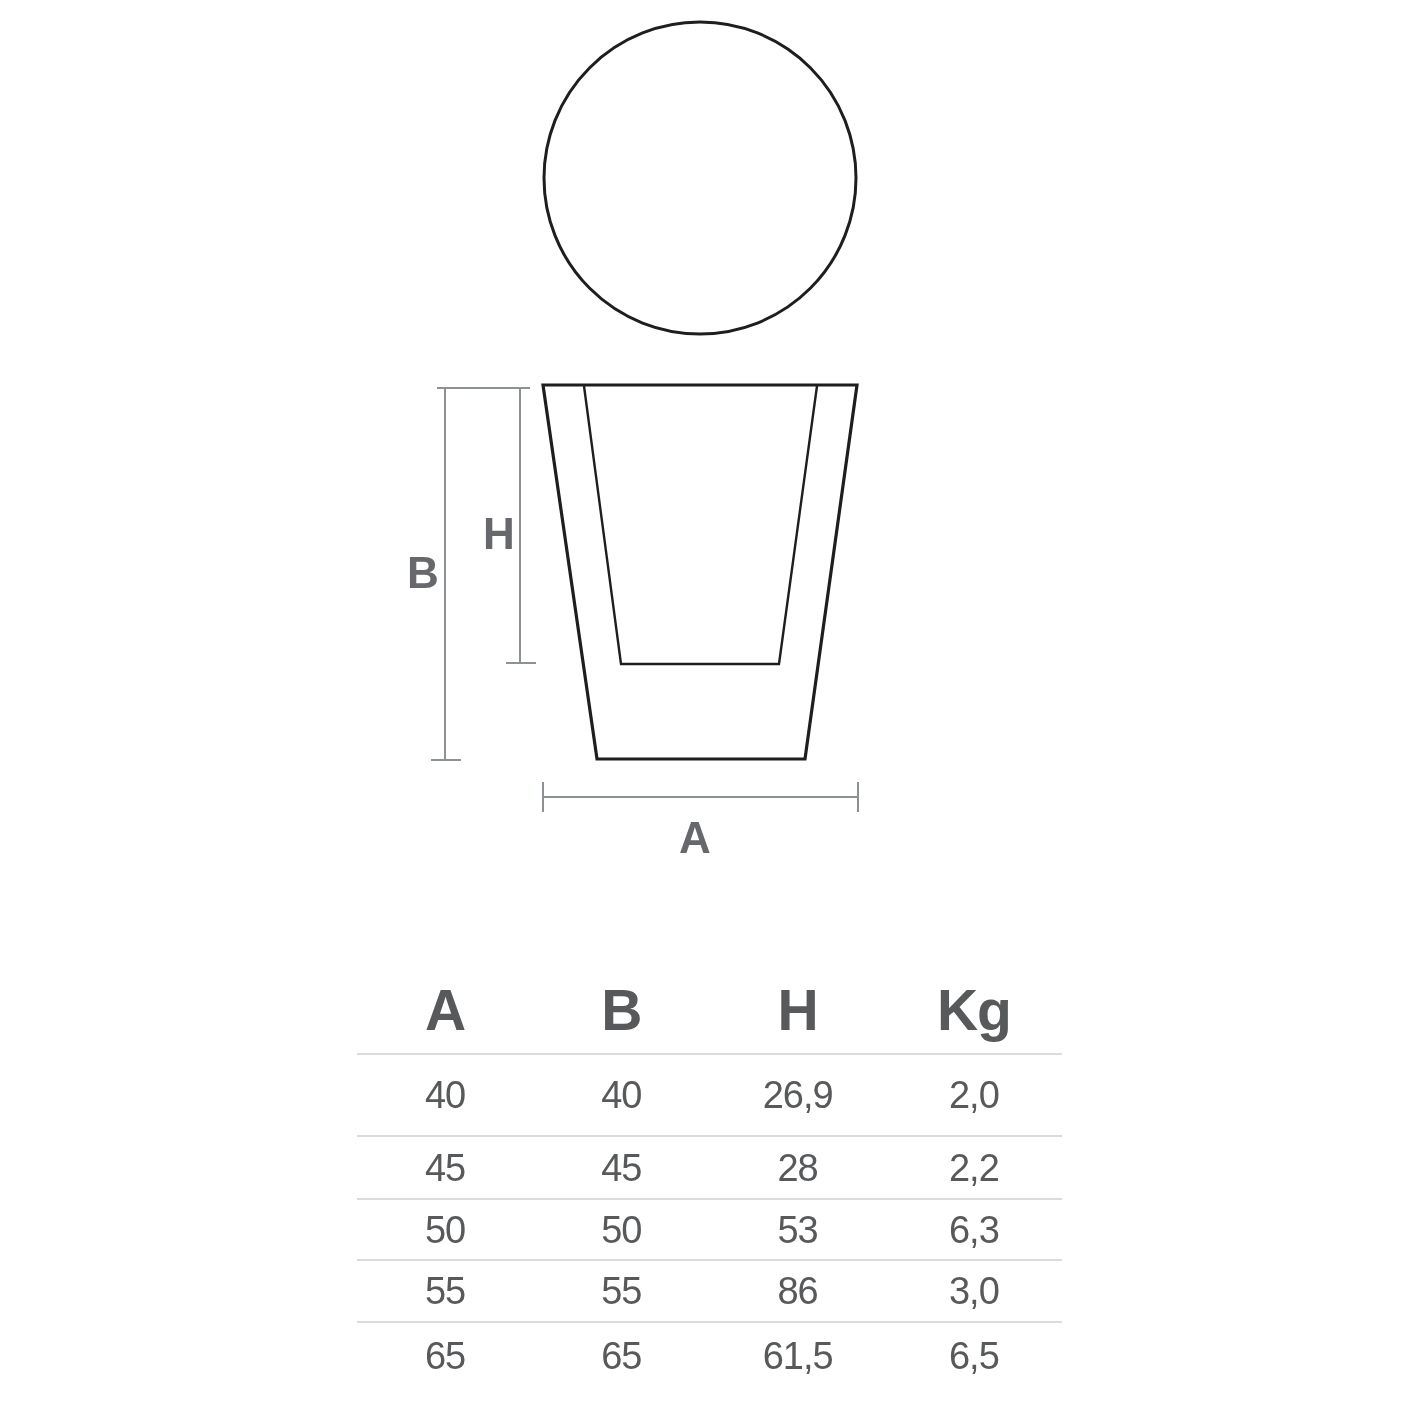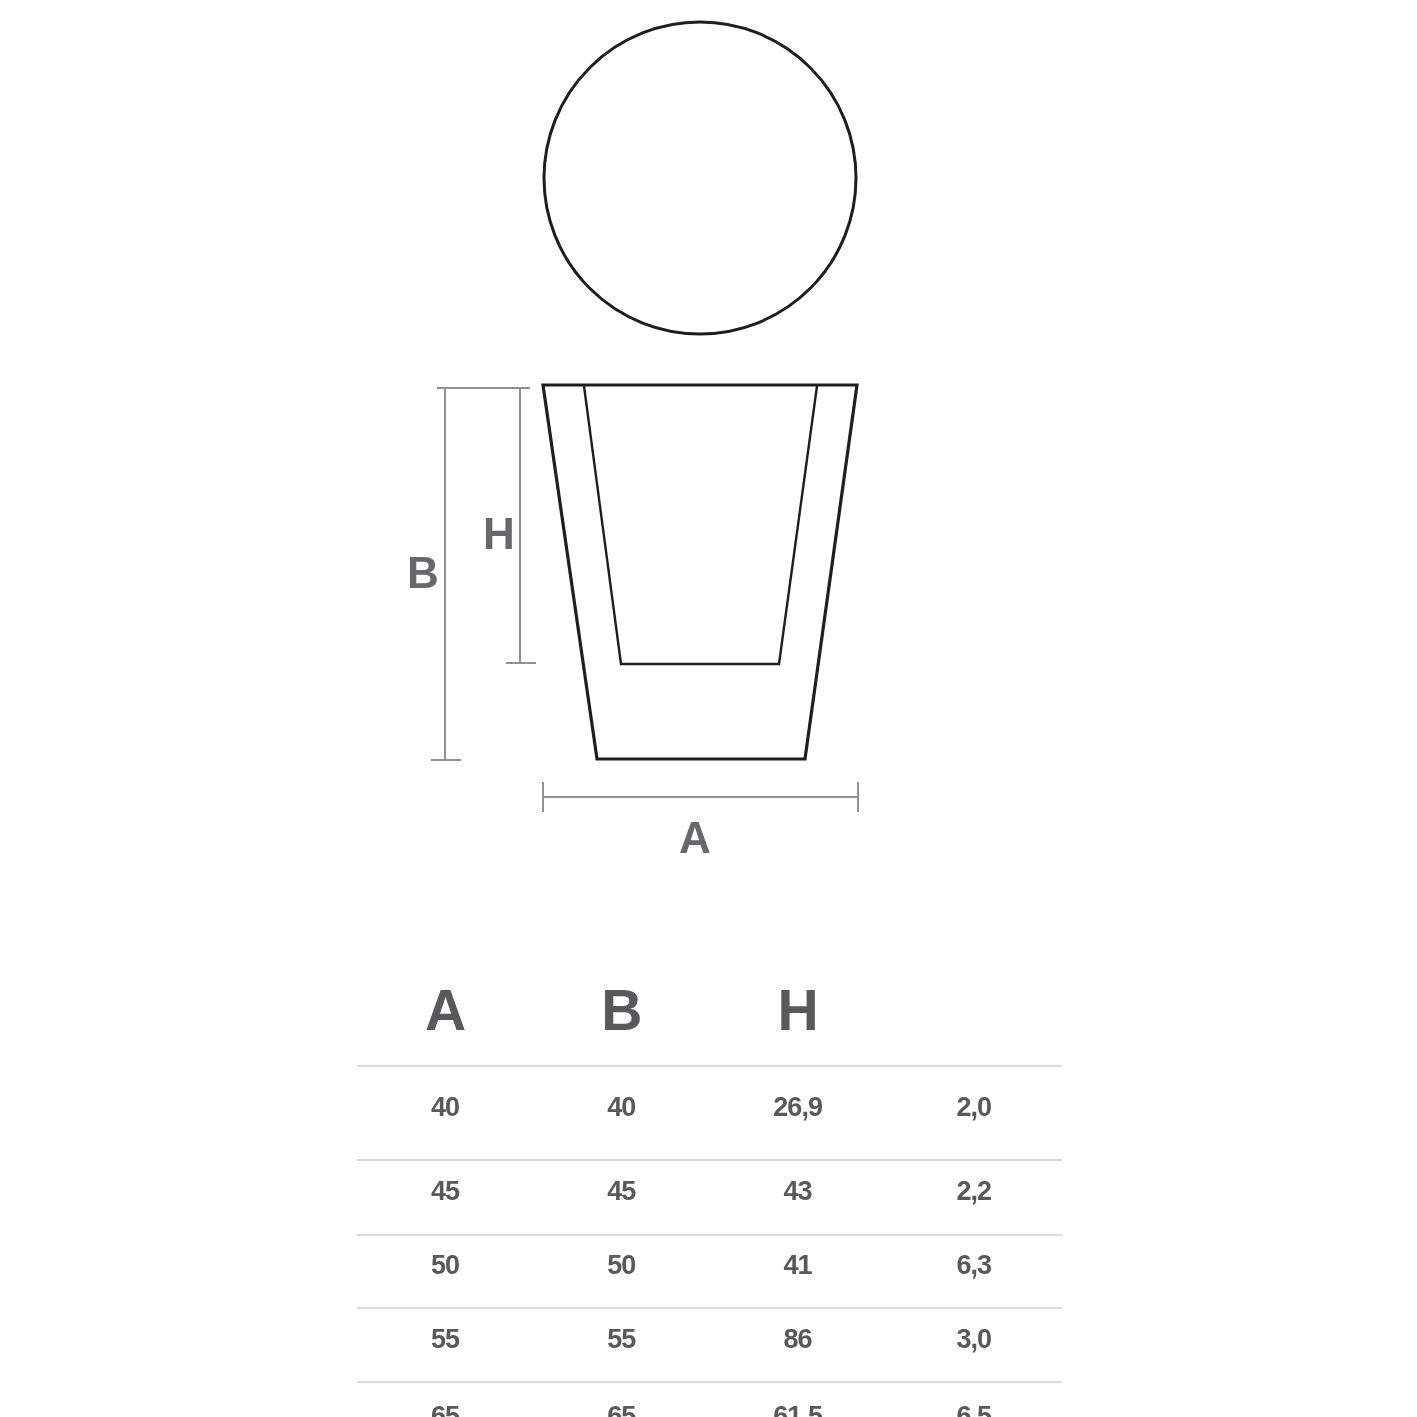--- a/index.html
+++ b/index.html
@@ -18,21 +18,21 @@
   }
   .spec-table .thead{
     display:grid;grid-template-columns:repeat(4,1fr);
     height:85px;align-items:center;
     font-size:57px;font-weight:700;letter-spacing:-1px;
   }
   .spec-table .row{
     display:grid;grid-template-columns:repeat(4,1fr);
     align-items:center;
     border-top:2px solid #dadbdc;
-    font-size:27px;font-weight:700;letter-spacing:-1px;margin-top:12px;
+    font-size:38px;font-weight:400;letter-spacing:-1px;
   }
   .spec-table > div:nth-child(2){height:80px;}
   .spec-table > div:nth-child(3){height:61px;}
   .spec-table > div:nth-child(4){height:59px;}
   .spec-table > div:nth-child(5){height:60px;}
   .spec-table > div:nth-child(6){height:66px;}
   .spec-table .th,.spec-table .td{text-align:center;line-height:1;}
 
   
   .dim-label{
@@ -68,38 +68,39 @@
     <text x="423" y="588" text-anchor="middle" class="dim-label">B</text>
     <text x="499" y="549" text-anchor="middle" class="dim-label">H</text>
     <text x="695" y="853" text-anchor="middle" class="dim-label">A</text>
   </svg>
 
   <div class="spec-table">
     <div class="thead">
       <div class="th">A</div>
       <div class="th">B</div>
       <div class="th">H</div>
+      <div class="th">Kg</div>
     </div>
 
     <div class="row">
       <div class="td">40</div>
       <div class="td">40</div>
       <div class="td">26,9</div>
       <div class="td">2,0</div>
     </div>
     <div class="row">
       <div class="td">45</div>
       <div class="td">45</div>
-      <div class="td">43</div>
+      <div class="td">28</div>
       <div class="td">2,2</div>
     </div>
     <div class="row">
       <div class="td">50</div>
       <div class="td">50</div>
-      <div class="td">41</div>
+      <div class="td">53</div>
       <div class="td">6,3</div>
     </div>
     <div class="row">
       <div class="td">55</div>
       <div class="td">55</div>
       <div class="td">86</div>
       <div class="td">3,0</div>
     </div>
     <div class="row">
       <div class="td">65</div>

